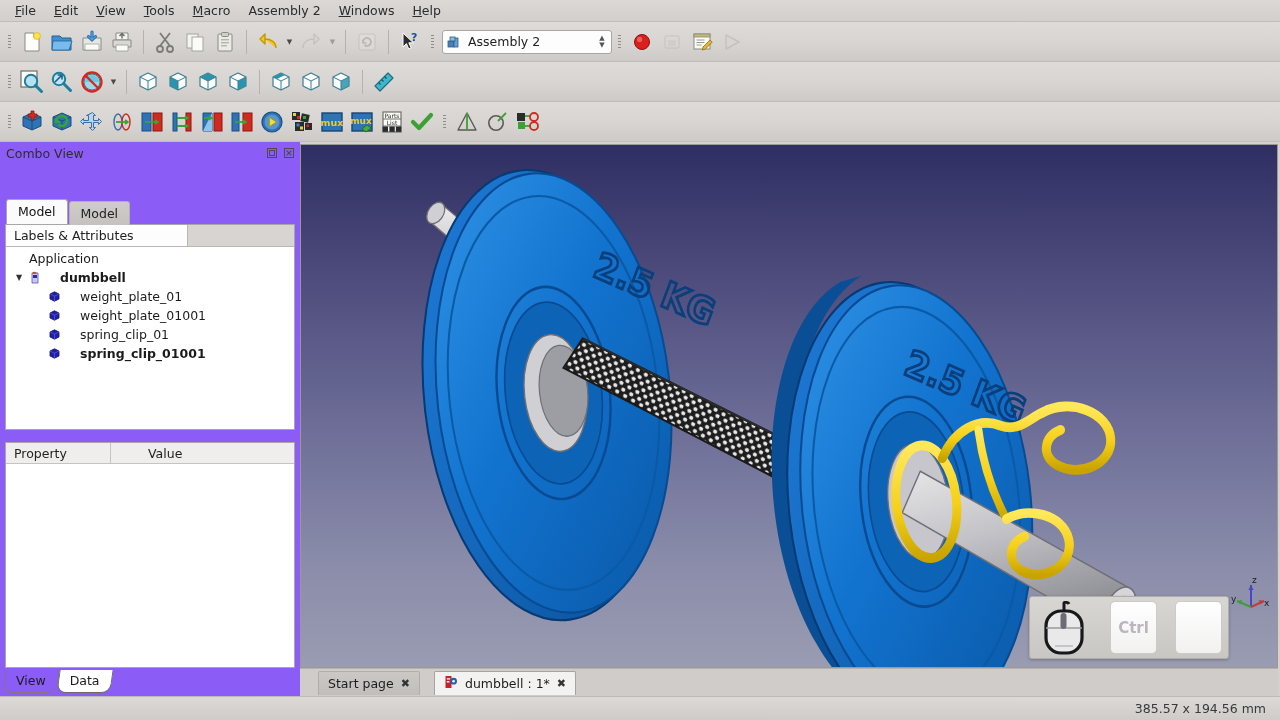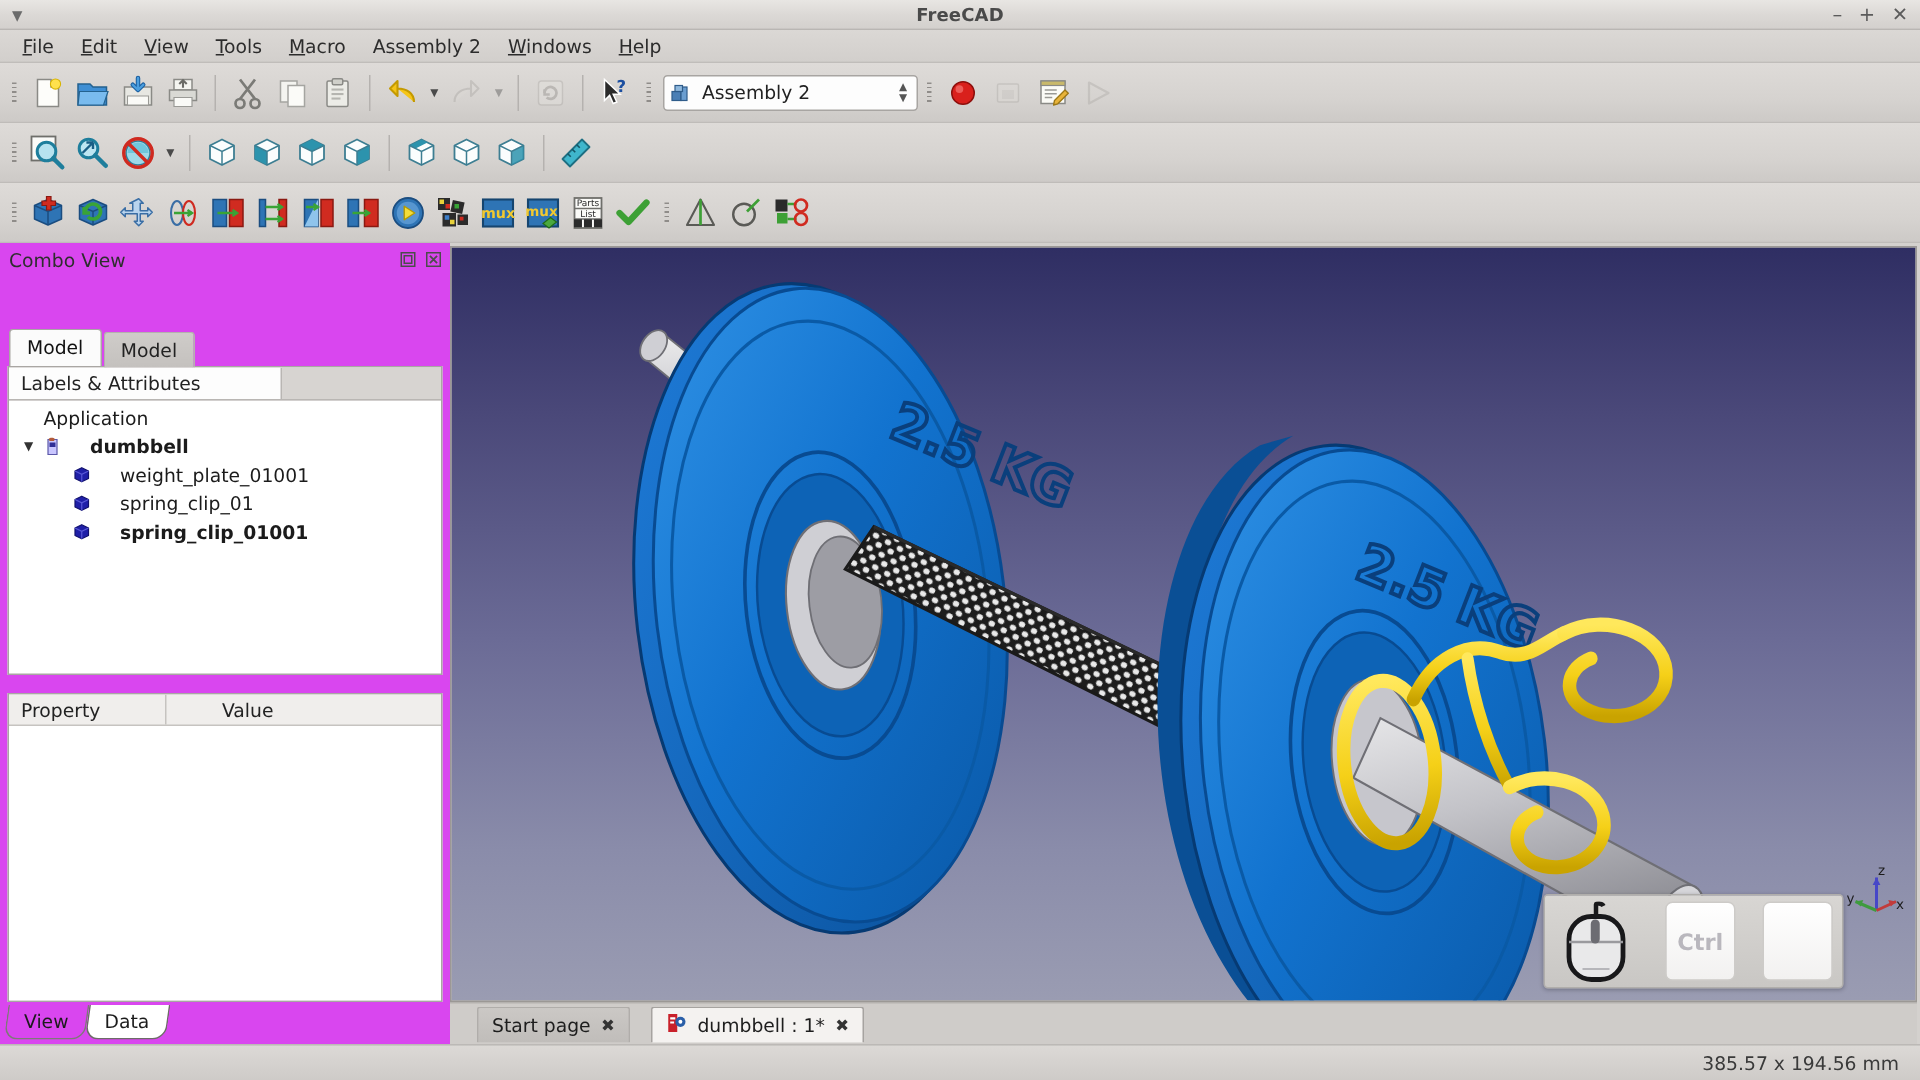--- a/index.html
+++ b/index.html
@@ -67,21 +67,21 @@
   .wb-combo .lbl { flex: 1; font-size: 12.5px; color: #222; margin-left: 5px; white-space: nowrap; }
   .spin { width: 14px; height: 20px; display: flex; flex-direction: column;
           align-items: center; justify-content: center; gap: 2px; }
   .spin i { font-style: normal; font-size: 7px; line-height: 5px; color: #555; }
 
   
   .body { flex: 1 1 auto; display: flex; min-height: 0; background: #d4d1ce; }
 
   
   .panel { width: 300px; flex: 0 0 300px; display: flex; flex-direction: column;
-           background: #d946ef; padding: 0; }
+           background: #8b5cf6; padding: 0; }
   .panel-head { height: 22px; display: flex; align-items: center; padding: 0 4px 0 6px; }
   .panel-head .ptitle { flex: 1; font-size: 12.5px; color: #2e2e2e; }
   .panel-head .pbtn { width: 14px; height: 14px; margin-left: 3px; display: flex;
                       align-items: center; justify-content: center; cursor: default; }
 
   .tabs-row { height: 24px; display: flex; align-items: flex-end; padding-left: 6px; gap: 1px; margin-top: 36px; }
   .ctab {
     padding: 4px 11px 4px; font-size: 12.5px; color: #222; cursor: default;
     border: 1px solid #b4b1ae; border-bottom: none; border-radius: 3px 3px 0 0;
     background: linear-gradient(#cfccc9, #c4c1be); position: relative; top: 1px;
@@ -159,28 +159,20 @@
             border: 1px solid #cdcbc8; border-radius: 5px;
             display: flex; align-items: center; justify-content: center;
             font-size: 15px; font-weight: bold; color: #b9b7bd; }
   .axisind { position: absolute; right: 6px; bottom: 52px; width: 40px; height: 40px; }
 </style>
 </head>
 <body>
 
 <div id="app">
 
-  <div class="titlebar">
-    <div class="title">FreeCAD</div>
-    <div class="win-controls">
-      <span>–</span>
-      <span>+</span>
-      <span>✕</span>
-    </div>
-  </div>
 
   <div class="menubar">
     <div class="menu-arrow">▼</div>
     <div class="mi"><u>F</u><span>ile</span></div>
     <div class="mi"><u>E</u>dit</div>
     <div class="mi"><u>V</u>iew</div>
     <div class="mi"><u>T</u>ools</div>
     <div class="mi"><u>M</u>acro</div>
     <div class="mi">Assembly 2</div>
     <div class="mi"><u>W</u>indows</div>
@@ -591,20 +583,30 @@
           <div class="trow root bold">
             <span class="twist">▼</span>
             <span class="ticon">
               <svg width="14" height="14" viewBox="0 0 14 14">
                 <path d="M4 2h6v10H4z" fill="#c9c6ff" stroke="#5a57a8" stroke-width=".8"></path>
                 <path d="M5 4h4v3H5z" fill="#2f2d96"></path>
                 <path d="M4.4 1.6c.8-1 3.4-1 4.2 0l-.6 1.4H5z" fill="#b35a3a"></path>
               </svg>
             </span>
             <span class="tlabel">dumbbell</span>
+          </div>
+          <div class="trow indent">
+            <span class="ticon">
+              <svg width="13" height="13" viewBox="0 0 13 13">
+                <path d="M2 4l4.5-2.2L11 4v5l-4.5 2.2L2 9z" fill="#1f1fa8" stroke="#12126e" stroke-width=".8" stroke-linejoin="round"></path>
+                <path d="M2 4l4.5 2.2L11 4" fill="none" stroke="#5858d6" stroke-width=".8"></path>
+                <path d="M6.5 6.2v5" stroke="#5858d6" stroke-width=".8"></path>
+              </svg>
+            </span>
+            <span class="tlabel">weight_plate_01</span>
           </div>
           <div class="trow indent">
             <span class="ticon">
               <svg width="13" height="13" viewBox="0 0 13 13">
                 <path d="M2 4l4.5-2.2L11 4v5l-4.5 2.2L2 9z" fill="#1f1fa8" stroke="#12126e" stroke-width=".8" stroke-linejoin="round"></path>
                 <path d="M2 4l4.5 2.2L11 4" fill="none" stroke="#5858d6" stroke-width=".8"></path>
                 <path d="M6.5 6.2v5" stroke="#5858d6" stroke-width=".8"></path>
               </svg>
             </span>
             <span class="tlabel">weight_plate_01001</span>

